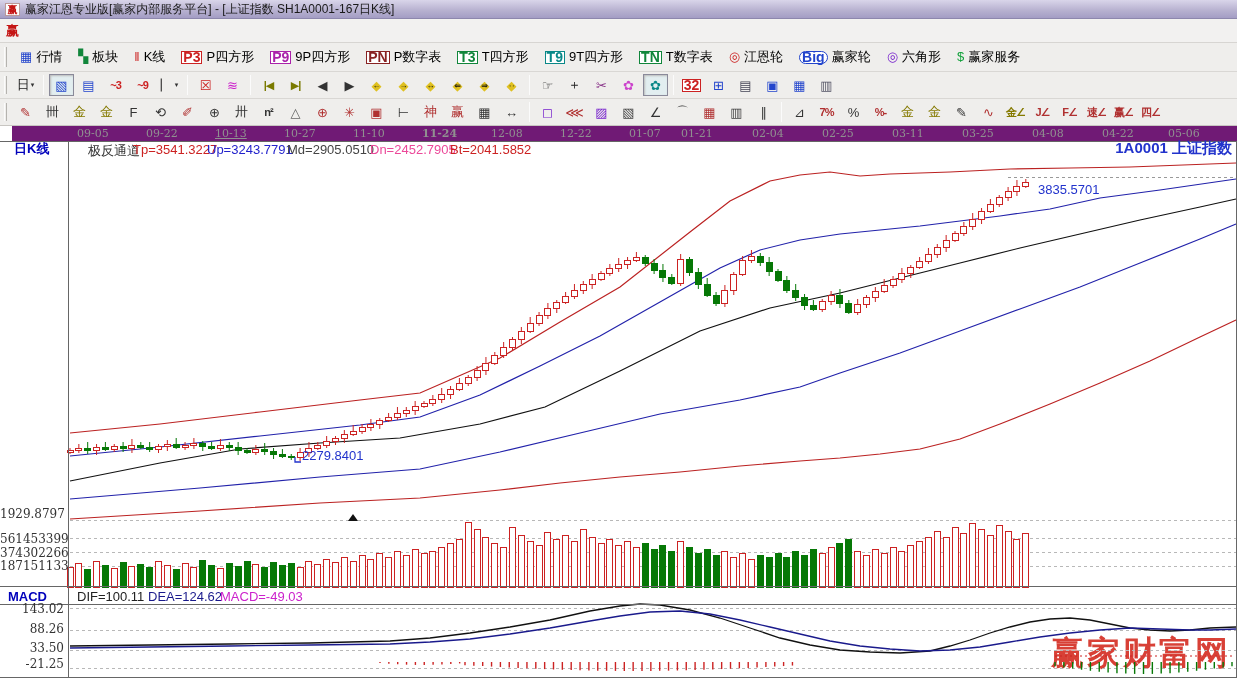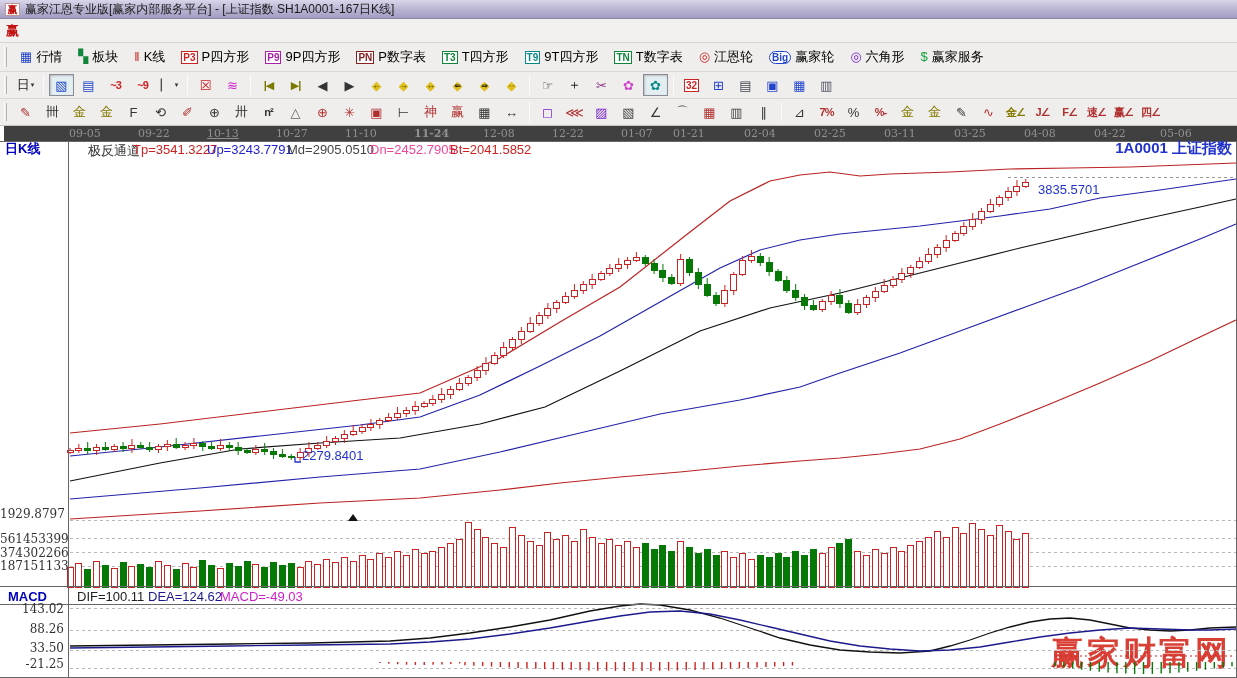--- a/index.html
+++ b/index.html
@@ -22,37 +22,37 @@
 
   
   .toolbar { background:#efeeec; display:flex; align-items:center; padding:0 2px; }
   .tb1 { height:29px; flex:0 0 29px; border-bottom:1px solid #d9d7d4; font-size:13px; }
   .tb2 { height:27px; flex:0 0 27px; border-bottom:1px solid #d9d7d4; }
   .tb3 { height:27px; flex:0 0 27px; border-bottom:1px solid #c8c6c2; }
   .grip { width:3px; height:72%; border-left:1px solid #fbfbfb; border-right:1px solid #b5b3af; margin:0 5px 0 2px; }
   .vsep { width:1px; height:78%; background:#bcbab6; border-right:1px solid #fbfbfb; margin:0 4px; }
   .tb1-btn { display:flex; align-items:center; gap:4px; padding:2px 7px; height:24px; border:1px solid transparent; }
   .tb1-ico { font-size:13px; line-height:14px; }
-  .tbox { font-size:10px; font-weight:bold; border:1px solid; padding:0 1px; line-height:11px; background:#fff; }
+  .tbox { font-size:14px; font-weight:bold; border:1px solid; padding:0 1px; line-height:11px; background:#fff; }
   .tbox.round { border-radius:7px; padding:0 2px; }
   .ibtn { width:25px; height:22px; display:flex; align-items:center; justify-content:center;
     font-size:13px; border:1px solid transparent; position:relative; margin:0 1px; background:transparent; }
   .ibtn.pressed { border:1px solid #8a8a9a; background:#e2eef0; box-shadow:inset 1px 1px 2px #bbb; }
   .ibtn .extra { font-size:7px; color:#333; margin-left:1px; }
   .ibtn .arrow { position:absolute; font-size:8px; color:#111; font-weight:bold; }
   .ibtn .small2 { font-size:11px; font-weight:bold; letter-spacing:-1px; }
 
   
   .chart { position:relative; flex:1 1 auto; background:#fff; }
-  .dates { position:absolute; top:0; left:4px; right:0; height:15px; background:#404040; }
+  .dates { position:absolute; top:0; left:12px; right:0; height:15px; background:#701a75; }
   .date-lbl { position:absolute; top:1px; font-family:"DejaVu Serif","Liberation Serif",serif;
     font-size:11px; color:#909090; }
   #plot { position:absolute; left:0; top:0; }
   .lbl { position:absolute; white-space:nowrap; font-size:13px; }
-  .pane  { left:5px;  top:14px; color:#0000bb; font-weight:bold; }
+  .pane  { left:14px;  top:14px; color:#0000bb; font-weight:bold; }
   .indname { left:88px; top:16px; color:#333; }
   .iv0 { left:133px; top:16px; color:#cc2222; }
   .iv1 { left:207px; top:16px; color:#2222cc; }
   .iv2 { left:287px; top:16px; color:#444; }
   .iv3 { left:370px; top:16px; color:#ec4899; }
   .iv4 { left:450px; top:16px; color:#cc2222; }
   .symbol { right:5px; top:13px; color:#2233cc; font-size:15px; font-weight:bold; }
   .hi { left:1038px; top:56px; color:#2233cc; }
   .lo { left:302px; top:322px; color:#2233cc; }
   .ax { left:0; width:64px; text-align:right; color:#333;

